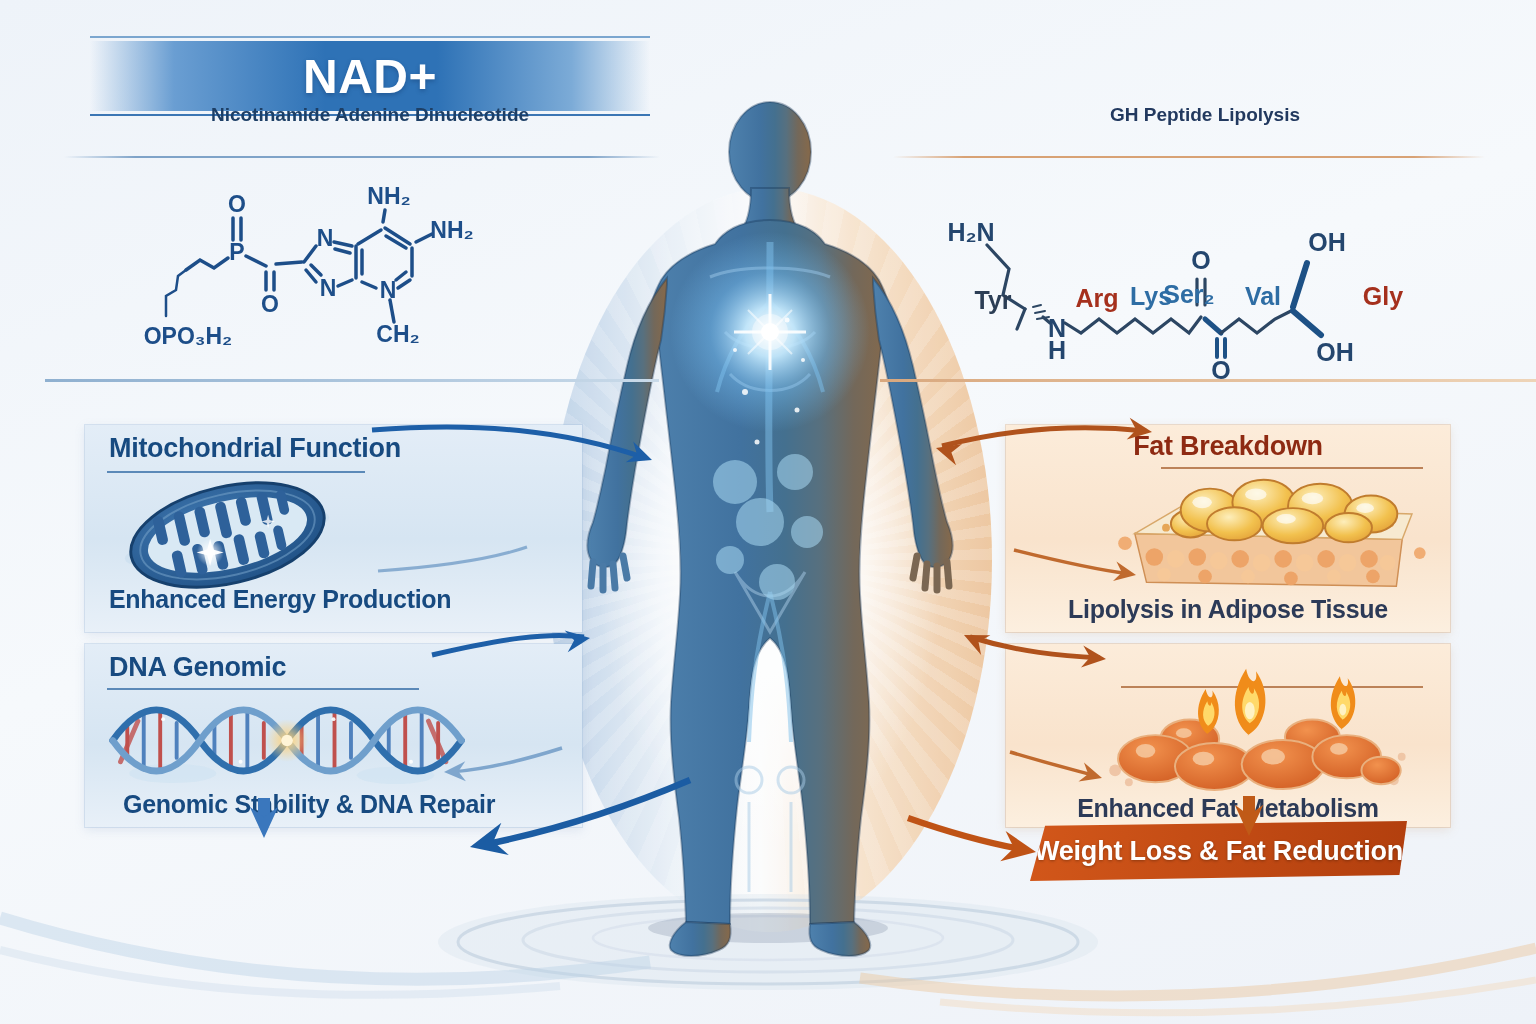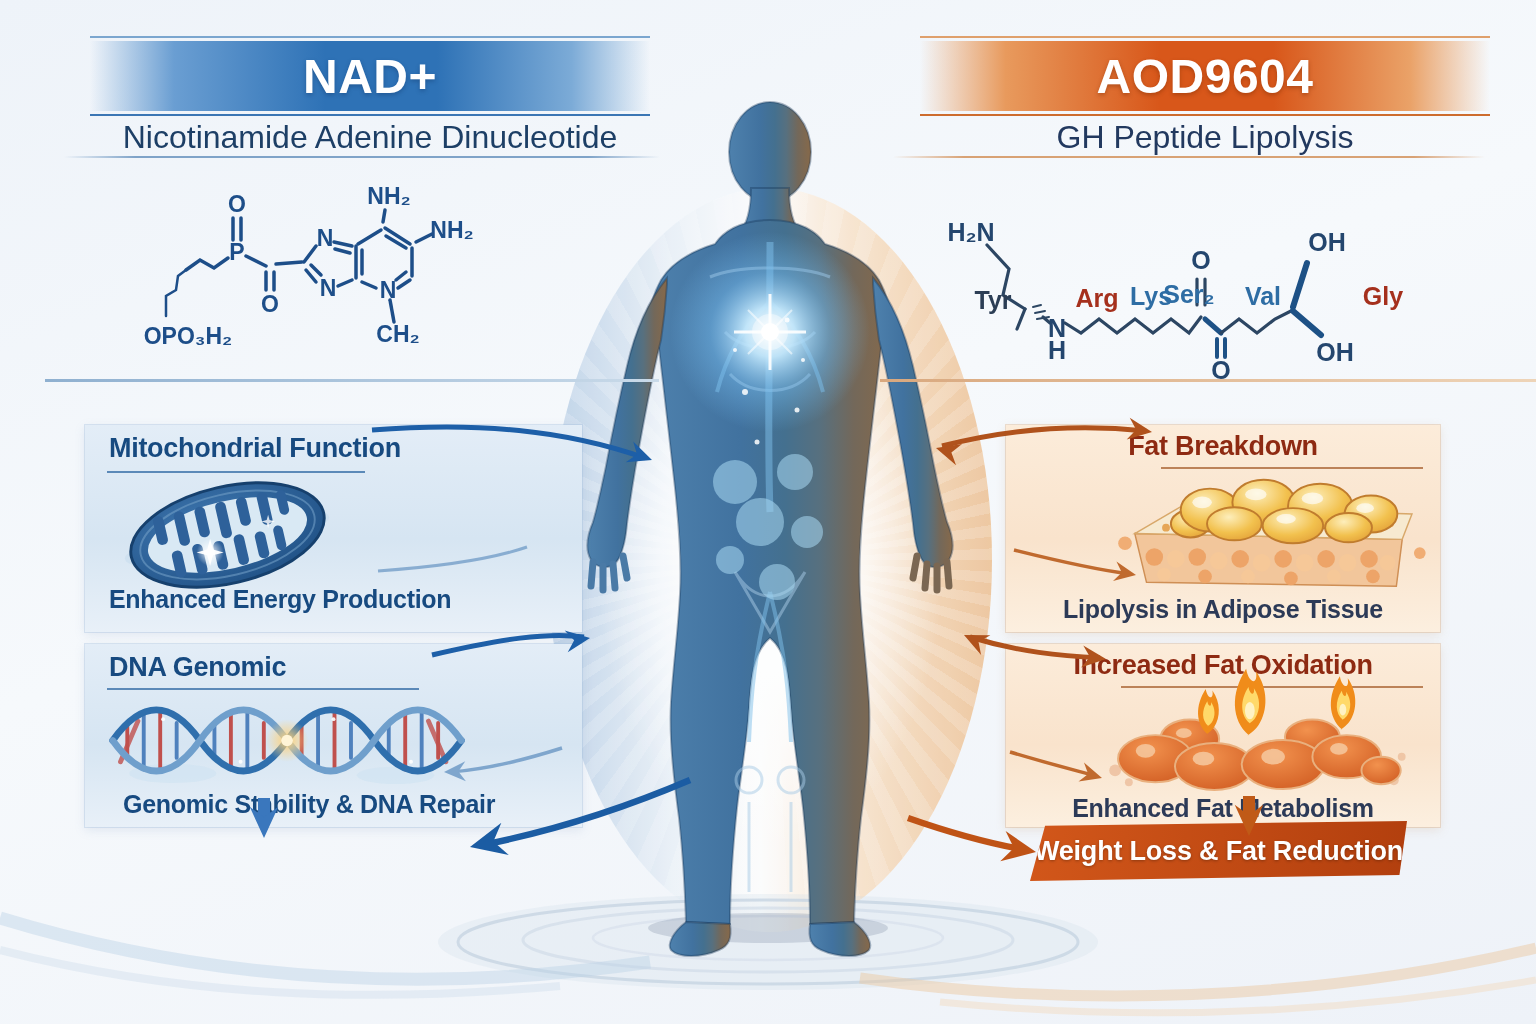--- a/index.html
+++ b/index.html
@@ -11,35 +11,35 @@
   
   .band{position:absolute;top:36px;height:70px;padding:3px 0;}
   .band .inner{width:100%;height:100%;display:flex;align-items:center;justify-content:center;
                font-size:48px;font-weight:bold;color:#fff;letter-spacing:.5px;}
   .band.bl{left:90px;width:560px;border-top:2px solid #7ba6cf;border-bottom:2px solid #3b76b4;}
   .band.bl .inner{background:linear-gradient(90deg,rgba(46,114,182,0) 0%,#6a9ed2 15%,#2e72b6 42%,#2e72b6 62%,#7cabd7 86%,rgba(46,114,182,0) 100%);
                   text-shadow:0 2px 4px rgba(20,60,110,.45);}
   .band.or{left:920px;width:570px;border-top:2px solid #dfa06c;border-bottom:2px solid #cd6c2e;}
   .band.or .inner{background:linear-gradient(90deg,rgba(212,84,26,0) 0%,#e89a5d 15%,#d8571a 42%,#d8571a 62%,#eaa268 86%,rgba(212,84,26,0) 100%);
                   text-shadow:0 2px 4px rgba(120,45,5,.45);}
-  .sub{position:absolute;top:119px;font-size:32px;font-weight:normal;text-align:center;}
+  .sub{position:absolute;top:104px;font-size:19px;font-weight:bold;text-align:center;}
   .sub.l{left:90px;width:560px;color:#1d3f66;}
   .sub.r{left:920px;width:570px;color:#22395f;}
   .rule{position:absolute;height:2px;}
   .rule.subL{left:64px;top:156px;width:596px;background:linear-gradient(90deg,transparent,#7fa3c8 12%,#7fa3c8 88%,transparent);}
   .rule.subR{left:893px;top:156px;width:592px;background:linear-gradient(90deg,transparent,#d8a275 12%,#d8a275 88%,transparent);}
   .rule.divL{left:45px;top:379px;width:614px;height:3px;background:linear-gradient(90deg,#8fb0d0,#c9dae9);}
   .rule.divR{left:880px;top:379px;width:656px;height:3px;background:linear-gradient(90deg,#d9a87e,#eed4b8);}
 
   
   .panel{position:absolute;margin-top:32px;}
   .panel.lp{background:linear-gradient(180deg,#e3edf7,#d6e5f2 55%,#e8f0f8);
             box-shadow:0 0 0 1px rgba(160,190,220,.35),0 3px 10px rgba(120,150,190,.18);}
   .panel.rp{background:linear-gradient(180deg,#fcecda,#f9e3cc 55%,#fcefdf);
-            box-shadow:0 0 0 1px rgba(215,170,125,.35),0 3px 10px rgba(190,140,90,.18);}
+            box-shadow:0 0 0 1px rgba(215,170,125,.35),0 3px 10px rgba(190,140,90,.18);padding-left:10px;}
   .panel h3{position:absolute;margin:0;font-size:27px;font-weight:bold;letter-spacing:-.3px;}
   .panel .cap{position:absolute;margin:0;font-size:25px;font-weight:bold;letter-spacing:-.3px;}
   .lp h3,.lp .cap{color:#174a80;}
   .rp h3{color:#8e2a12;width:100%;text-align:center;left:0;}
   .rp .cap{color:#2c3a57;width:100%;text-align:center;left:0;}
   .hrule{position:absolute;height:2px;}
   .hrule.b{background:#5b89b8;}
   .hrule.o{background:#bc8258;}
 
   
@@ -298,23 +298,20 @@
         <circle cx="60" cy="26" r="2"></circle>
           <circle cx="140" cy="70" r="2"></circle>
           <circle cx="236" cy="26" r="2"></circle>
           <circle cx="316" cy="70" r="2"></circle>
       </g>
     </svg>
     <p class="cap" style="left:38px;top:146px">Genomic Stability &amp; DNA Repair</p>
   </section>
 
 
-  <div class="band or">
-    <div class="inner">AOD9604</div>
-  </div>
   <div class="sub r">GH Peptide Lipolysis</div>
   <div class="rule subR"></div>
 
   <svg class="peptide" style="left:935px;top:205px;width:575px;height:190px" viewBox="0 0 575 190">
     <g stroke="#2c4663" stroke-width="3.2" stroke-linecap="round" fill="none">
       <path d="M52,40 L74,64 L68,90 L90,104"></path>
       <path d="M90,104 L82,124"></path>
       <path d="M98,102 L106,100 M100,108 L110,106 M102,114 L114,112" stroke-width="2"></path>
       <path d="M108,112 L115,118"></path>
       <path d="M130,118 L146,128 L164,114 L182,128 L200,114 L218,128 L236,114 L254,128 L266,112"></path>
@@ -396,21 +393,20 @@
           <ellipse cx="264" cy="36" rx="9" ry="5"></ellipse>
         <ellipse cx="183" cy="47" rx="10" ry="5"></ellipse>
       </g>
       <circle cx="18" cy="72" r="7" fill="#f0ad74"></circle>
         <circle cx="320" cy="82" r="6" fill="#f0ad74"></circle>
     </svg>
     <p class="cap" style="top:170px">Lipolysis in Adipose Tissue</p>
   </section>
 
   <section class="panel rp" style="left:1006px;top:612px;width:434px;height:183px">
-    <h3 style="top:6px">Increased Fat Oxidation</h3>
     <div class="hrule o" style="left:115px;top:42px;width:302px"></div>
     <svg style="left:95px;top:44px;width:305px;height:106px" viewBox="0 0 310 108">
       <defs>
         <radialGradient id="burnG" cx=".4" cy=".3" r=".85">
           <stop offset="0" stop-color="#f2924e"></stop>
             <stop offset="1" stop-color="#cf5a20"></stop>
         </radialGradient>
       </defs>
       <g fill="#e8b08a" opacity=".6">
         <circle cx="14" cy="84" r="6"></circle>

